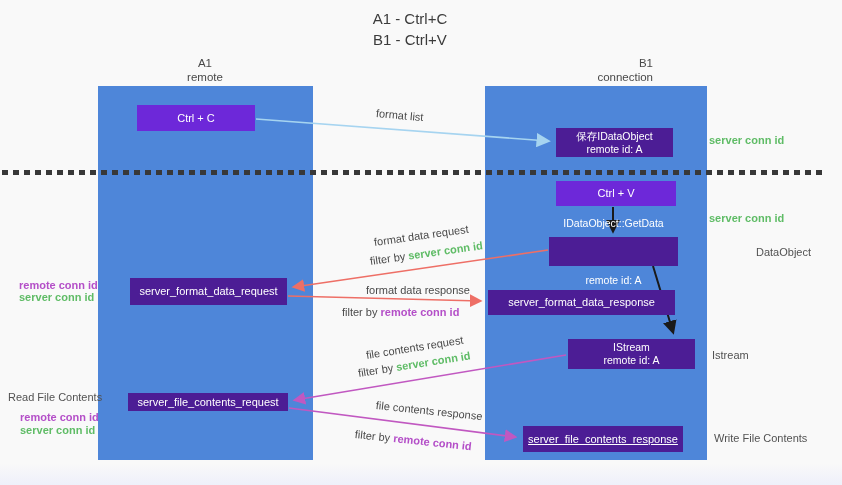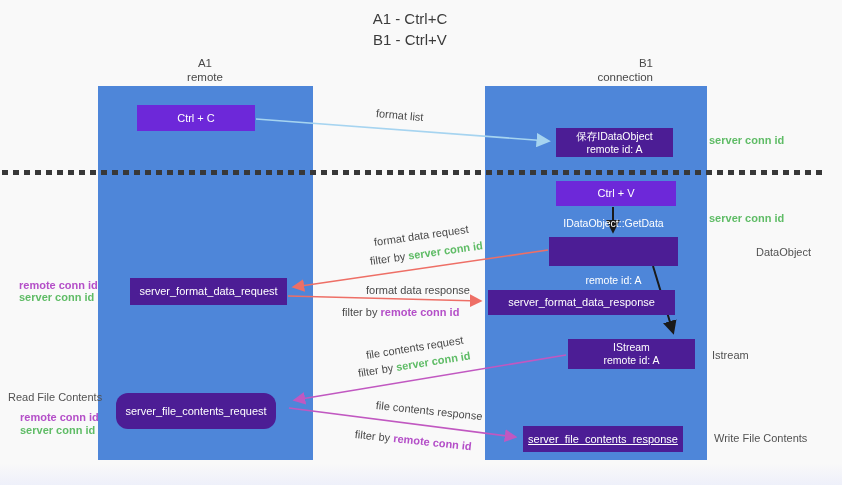--- a/index.html
+++ b/index.html
@@ -102,21 +102,21 @@
 
   <div class="box orange-box" style="left:488px;top:290px;width:187px;height:25px;">
     <span>server_format_data_response</span>
   </div>
 
   <div class="box orange-box" style="left:568px;top:339px;width:127px;height:30px;">
     <span class="l2">IStream</span>
     <span class="l2">remote id: A</span>
   </div>
 
-  <div class="box orange-box" style="left:116px;top:393px;width:160px;height:36px;border-radius:12px;">
+  <div class="box orange-box" style="left:128px;top:393px;width:160px;height:18px;">
     <span>server_file_contents_request</span>
   </div>
 
   <div class="box orange-box" style="left:523px;top:426px;width:160px;height:26px;text-decoration:underline;">
     <span>server_file_contents_response</span>
   </div>
 
   <div class="elabel r5" style="left:376px;top:107px;">format list</div>
 
   <div class="elabel r-8" style="left:374px;top:236px;">format data request</div>

